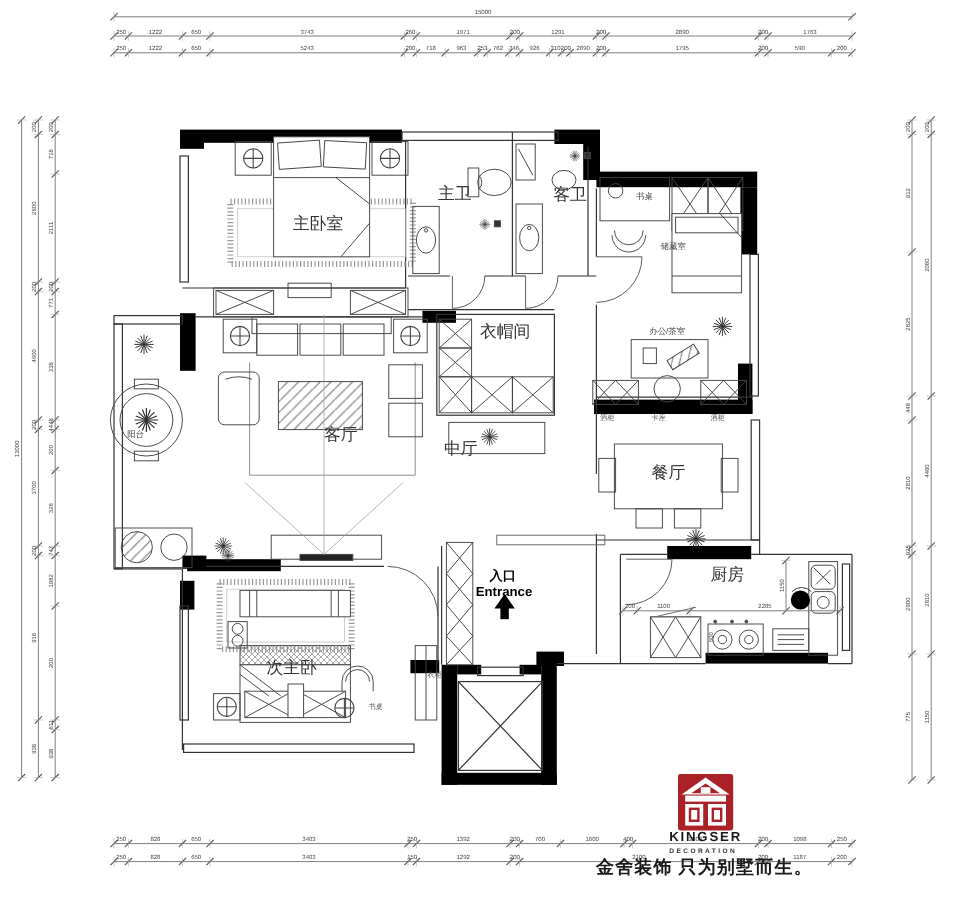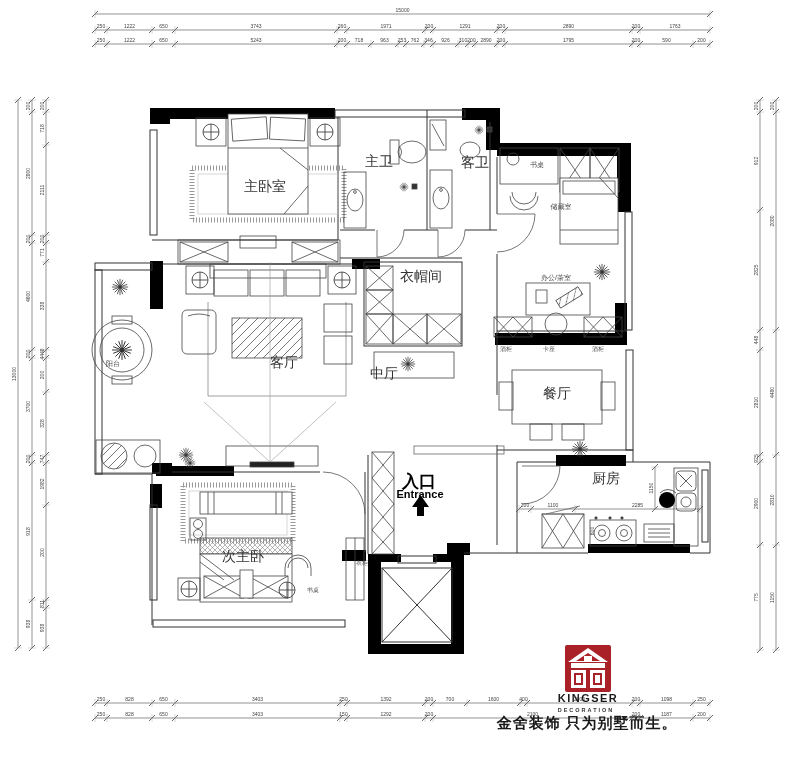--- a/index.html
+++ b/index.html
@@ -3,21 +3,21 @@
 <meta charset="utf-8">
 <style>
   html,body{margin:0;padding:0;background:#fff;}
   .sheet{position:relative;width:800px;height:762px;background:#ffffff;overflow:hidden;
          font-family:"Liberation Sans",sans-serif;}
   .sheet svg{position:absolute;left:0;top:0;}
   .lbl{position:absolute;transform:translate(-50%,-50%);color:#333;font-size:14px;
        white-space:nowrap;line-height:1;}
   .lbl-s{font-size:7px;color:#444;}
   .lbl-xs{font-size:6px;color:#555;}
-  .lbl-entry{font-size:17px;font-weight:bold;color:#000;text-align:center;}
+  .lbl-entry{font-size:11px;font-weight:bold;color:#000;text-align:center;}
   .lbl-en{font-size:11px;color:#000;font-weight:bold;}
   .brand{position:absolute;transform:translate(-50%,0);color:#1a1a1a;font-weight:bold;
          font-size:11px;letter-spacing:1.5px;}
   .brand-sub{position:absolute;transform:translate(-50%,0);color:#333;font-size:5.5px;
          letter-spacing:2px;font-weight:bold;}
   .slogan{position:absolute;transform:translate(-50%,-50%);color:#1a1a1a;font-size:15px;
          font-weight:bold;font-family:"Liberation Serif",serif;letter-spacing:1px;}
 </style>
 </head>
 <body>

